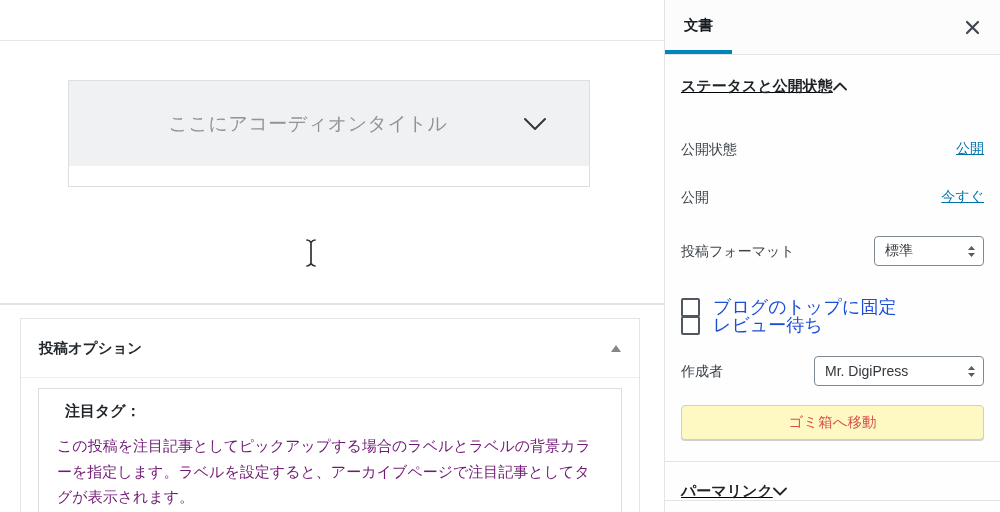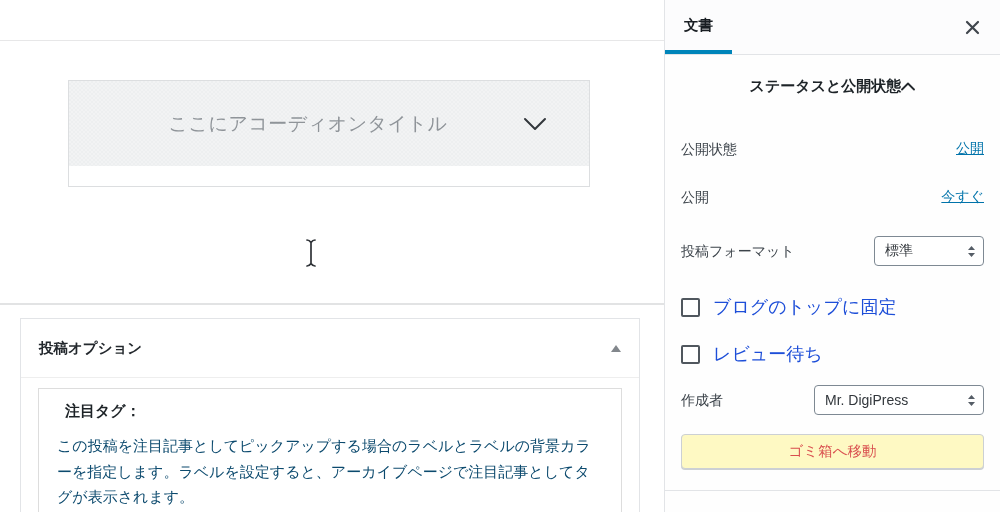--- a/index.html
+++ b/index.html
@@ -26,51 +26,51 @@
   .accordion-body{height:20px;background:#fff;}
 
   .ibeam{position:absolute;left:303px;top:237px;}
 
   .metabox{position:absolute;left:20px;top:318px;width:620px;height:220px;border:1px solid #e2e4e7;background:#fff;box-sizing:border-box;}
   .metabox-header{height:59px;display:flex;align-items:center;justify-content:space-between;padding:0 18px;border-bottom:1px solid #eeeeee;box-sizing:border-box;}
   .metabox-title{font-size:14.5px;font-weight:bold;color:#23282d;}
   .tri-up{width:0;height:0;border-left:5px solid transparent;border-right:5px solid transparent;border-bottom:7px solid #82878c;}
   .featured-box{margin:10px 17px;border:1px solid #dddddd;padding:13px 18px 16px;box-sizing:border-box;}
   .featured-label{font-size:15px;font-weight:bold;color:#1d2327;margin:0 0 12px 8px;}
-  .featured-desc{font-size:15px;line-height:25.5px;color:#0c4a6e;margin:0;}
+  .featured-desc{font-size:15px;line-height:25.5px;color:#701a75;margin:0;}
 
   
   .sidebar{position:absolute;left:664px;top:0;width:336px;height:512px;background:#fefefe;border-left:1px solid #e2e4e7;box-sizing:border-box;overflow:hidden;}
   .sb-tabs{height:55px;border-bottom:1px solid #e2e4e7;display:flex;position:relative;background:#fcfcfd;box-sizing:border-box;}
   .tab{height:100%;display:flex;align-items:center;padding:4px 19px;font-size:14.5px;color:#40464d;background:none;border:none;cursor:pointer;box-sizing:border-box;font-family:inherit;}
   .tab-active{font-weight:bold;color:#191e23;border-bottom:4px solid #0085ba;padding-top:4px;}
   .close-btn{position:absolute;right:10px;top:0;height:55px;width:36px;display:flex;align-items:center;justify-content:center;background:none;border:none;cursor:pointer;}
 
   .panel{border-bottom:1px solid #e2e4e7;}
-  .panel-header{display:flex;align-items:center;justify-content:center;padding:22px 16px 0 16px;}
+  .panel-header{display:flex;align-items:center;justify-content:flex-start;padding:22px 16px 0 16px;text-decoration:underline;}
   .panel-title{font-size:15px;font-weight:bold;color:#1d2327;line-height:18px;}
   .panel-toggle{background:none;border:none;padding:0;cursor:pointer;display:flex;align-items:center;}
 
   .panel-body{padding:0 16px 21px 16px;}
   .row{display:flex;align-items:center;justify-content:space-between;}
   .row-label{font-size:14px;color:#3c434a;line-height:20px;}
   .value-link{font-size:14px;color:#0073aa;text-decoration:underline;cursor:pointer;}
   .r1{margin-top:44px;height:20px;}
   .r2{margin-top:28px;height:20px;}
   .r3{margin-top:29px;height:30px;}
   .r-author{margin-top:22px;height:30px;}
 
   .select{height:30px;border:1px solid #7e8993;border-radius:4px;background:#fff;display:flex;align-items:center;justify-content:space-between;padding:0 7px 0 10px;font-size:14px;color:#32373c;cursor:pointer;box-sizing:border-box;}
   .select-format{width:110px;}
   .select-author{width:170px;}
   .select-text{flex:1;text-align:left;}
 
   .check-row{display:flex;align-items:center;font-size:18px;color:#1d4ed8;}
   .c1{margin-top:32px;height:18px;}
-  .c2{margin-top:29px;height:18px;}
+  .c2{height:18px;}
   .checkbox{width:15px;height:15px;border:2px solid #50575e;border-radius:2px;background:#fff;margin-right:13px;cursor:pointer;flex:none;}
 
   .trash-button{margin-top:19px;width:100%;height:35px;background:#fef9c3;border:1px solid #ccd0d4;box-shadow:0 1px 0 #ccd0d4;border-radius:4px;color:#d94f4f;font-size:14.5px;cursor:pointer;font-family:inherit;}
 
   .permalink-header{padding-top:20px;}
 </style>
 </head>
 <body>
 
 <div class="editor">

